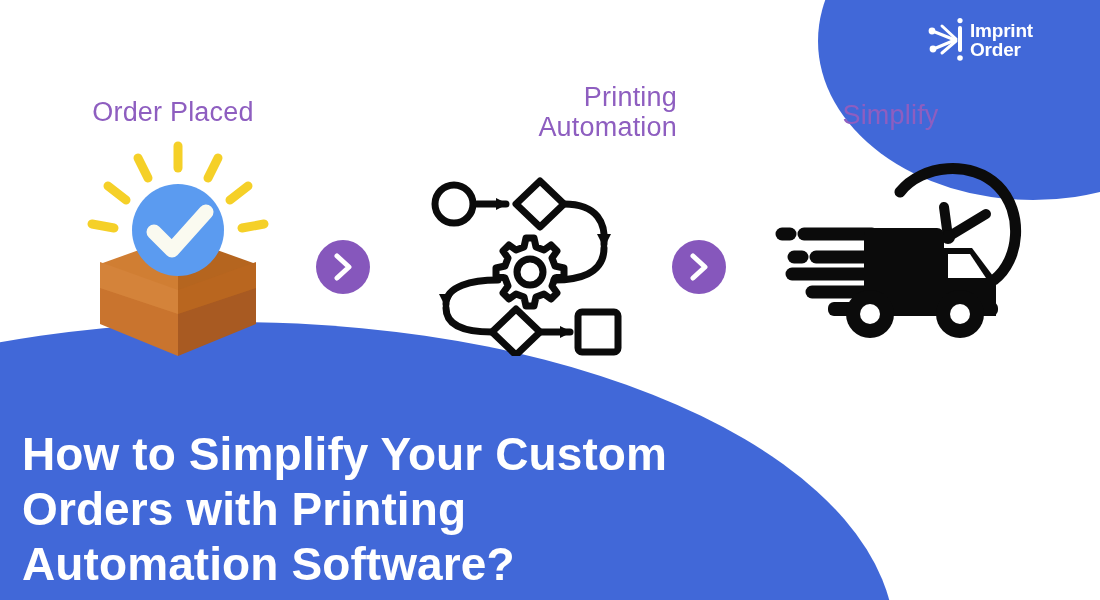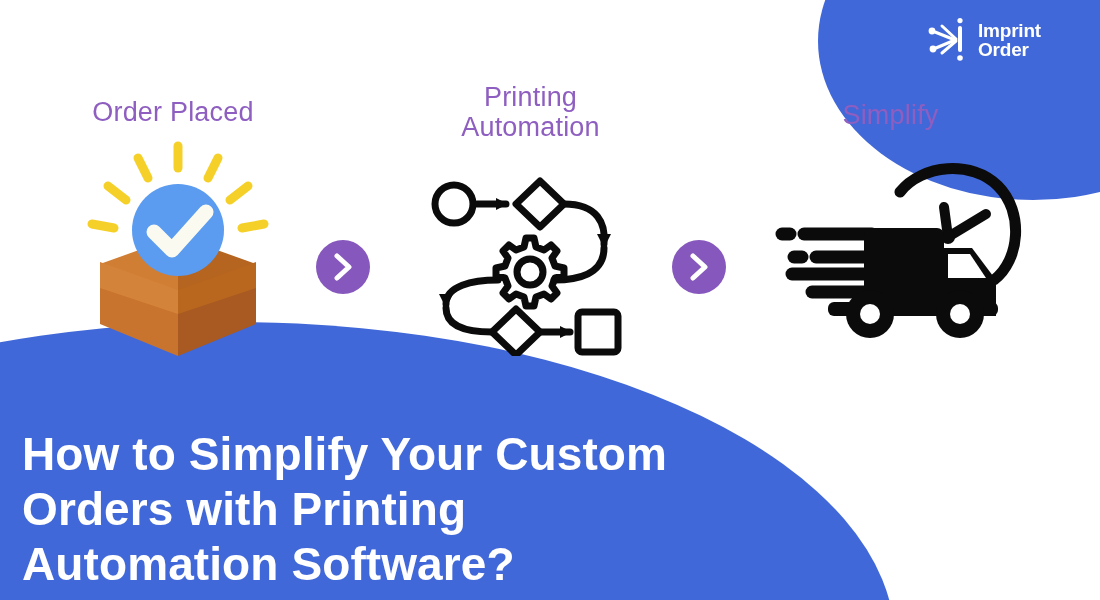--- a/index.html
+++ b/index.html
@@ -42,21 +42,20 @@
   }
 
   
   .logo {
     position: absolute;
     left: 928px;
     top: 18px;
     z-index: 6;
     display: flex;
     align-items: center;
-    gap: 8px;
   }
   .logo-mark { display: block; }
   .logo-text {
     color: #ffffff;
     font-weight: bold;
     font-size: 19px;
     line-height: 19px;
     letter-spacing: -0.2px;
   }
   .logo-text span { display: block; }
@@ -67,21 +66,21 @@
     z-index: 5;
     color: #8E5EC0;
     font-weight: normal;
     font-size: 27px;
     line-height: 30px;
     letter-spacing: 0.2px;
     text-align: center;
     white-space: pre-line;
   }
   .step-title.s1 { left: 48px;  top: 97px;  width: 250px; }
-  .step-title.s2 { left: 408px; top: 82px;  width: 245px; }
+  .step-title.s2 { left: 432px; top: 82px;  width: 245px; text-align: right; }
   .step-title.s3 { left: 788px; top: 100px; width: 205px; }
 
   
   .art {
     position: absolute;
     z-index: 4;
   }
   .art-order    { left: 82px;  top: 138px; }
   .art-flow     { left: 428px; top: 176px; }
   .art-delivery { left: 772px; top: 162px; }

